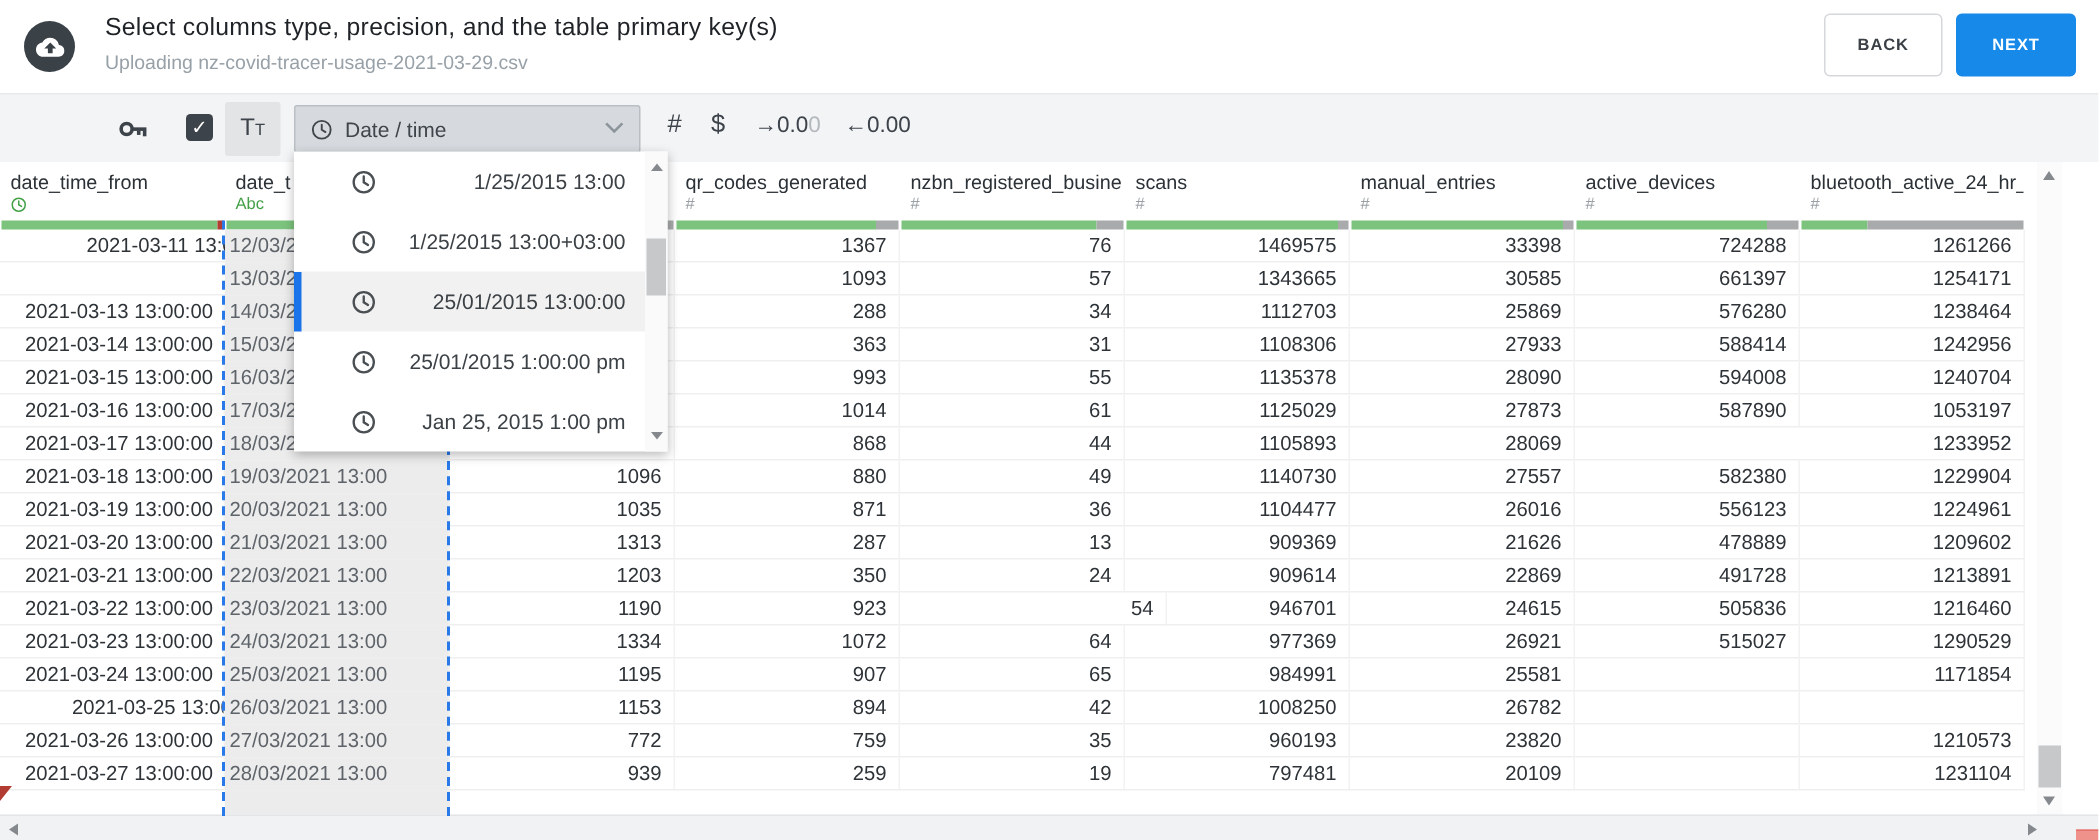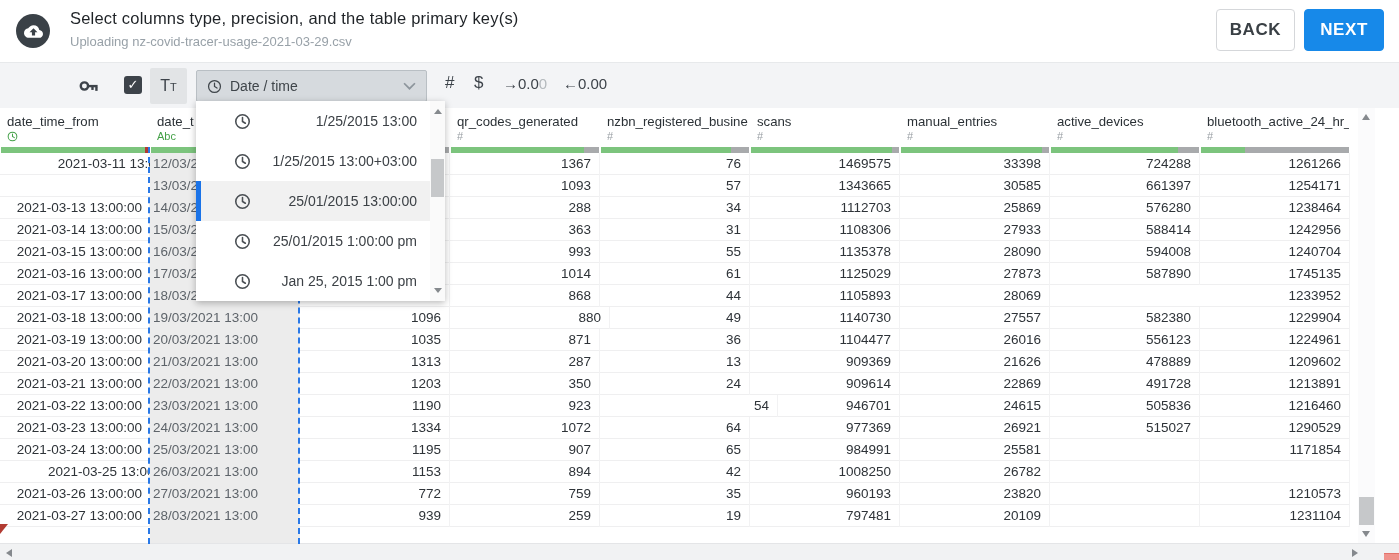--- a/index.html
+++ b/index.html
@@ -5,21 +5,21 @@
   * { margin:0; padding:0; box-sizing:border-box; }
   body { font-family:"Liberation Sans","DejaVu Sans",sans-serif; background:#fff; }
   .stage { position:relative; width:1399px; height:560px; overflow:hidden; background:#fff; }
 
   
   .hdr { position:absolute; left:0; top:0; width:1399px; height:62px; background:#fff; }
   .up-badge { position:absolute; left:16px; top:14px; width:34px; height:34px; border-radius:50%;
               background:#3a4147; display:flex; align-items:center; justify-content:center; }
   .title { position:absolute; left:70px; top:9px; font-size:16.5px; font-weight:500; color:#1f2327; letter-spacing:.2px; }
   .subtitle { position:absolute; left:70px; top:34px; font-size:13px; font-weight:500; color:#98a1a8; }
-  .btn { position:absolute; top:9px; height:42px; border-radius:4px; font-size:17px; font-weight:700;
+  .btn { position:absolute; top:9px; height:42px; border-radius:4px; font-size:11px; font-weight:700;
          letter-spacing:.6px; cursor:pointer; font-family:inherit; }
   .btn-back { left:1216px; width:79px; background:#fff; border:1px solid #d5d7da; color:#3a4045; }
   .btn-next { left:1304px; width:80px; background:#1789e9; border:1px solid #1789e9; color:#fff; }
 
   
   .toolbar { position:absolute; left:0; top:62px; width:1399px; height:46px; background:#f3f4f6;
              border-top:1px solid #e7e9eb; }
   .tb-key { position:absolute; left:78px; top:12px; }
   .tb-check { position:absolute; left:124px; top:13px; width:18px; height:18px; background:#3d434a;
               border-radius:3px; color:#fff; font-size:13px; font-weight:700; text-align:center; line-height:18px; }
@@ -268,37 +268,37 @@
         </div>
         <div class="grow">
           <div class="gcell c0" style="left: 0px;">2021-03-16 13:00:00</div>
           <div class="gcell sel" style="left: 150px;">17/03/2021 13:00</div>
           <div class="gcell" style="left: 300px;"></div>
           <div class="gcell" style="left: 450px;">1014</div>
           <div class="gcell" style="left: 600px;">61</div>
           <div class="gcell" style="left: 750px;">1125029</div>
           <div class="gcell" style="left: 900px;">27873</div>
           <div class="gcell" style="left: 1050px;">587890</div>
-          <div class="gcell" style="left: 1200px;">1745135</div>
+          <div class="gcell" style="left: 1200px;">1053197</div>
         </div>
         <div class="grow">
           <div class="gcell c0" style="left: 0px;">2021-03-17 13:00:00</div>
           <div class="gcell sel" style="left: 150px;">18/03/2021 13:00</div>
           <div class="gcell" style="left: 300px;"></div>
           <div class="gcell" style="left: 450px;">868</div>
           <div class="gcell" style="left: 600px;">44</div>
           <div class="gcell" style="left: 750px;">1105893</div>
           <div class="gcell" style="left: 900px;">28069</div>
           <div class="gcell" style="left: 1200px;">1233952</div>
         </div>
         <div class="grow">
           <div class="gcell c0" style="left: 0px;">2021-03-18 13:00:00</div>
           <div class="gcell sel" style="left: 150px;">19/03/2021 13:00</div>
           <div class="gcell" style="left: 300px;">1096</div>
-          <div class="gcell" style="left: 460px;">880</div>
+          <div class="gcell" style="left: 450px;">880</div>
           <div class="gcell" style="left: 600px;">49</div>
           <div class="gcell" style="left: 750px;">1140730</div>
           <div class="gcell" style="left: 900px;">27557</div>
           <div class="gcell" style="left: 1050px;">582380</div>
           <div class="gcell" style="left: 1200px;">1229904</div>
         </div>
         <div class="grow">
           <div class="gcell c0" style="left: 0px;">2021-03-19 13:00:00</div>
           <div class="gcell sel" style="left: 150px;">20/03/2021 13:00</div>
           <div class="gcell" style="left: 300px;">1035</div>

